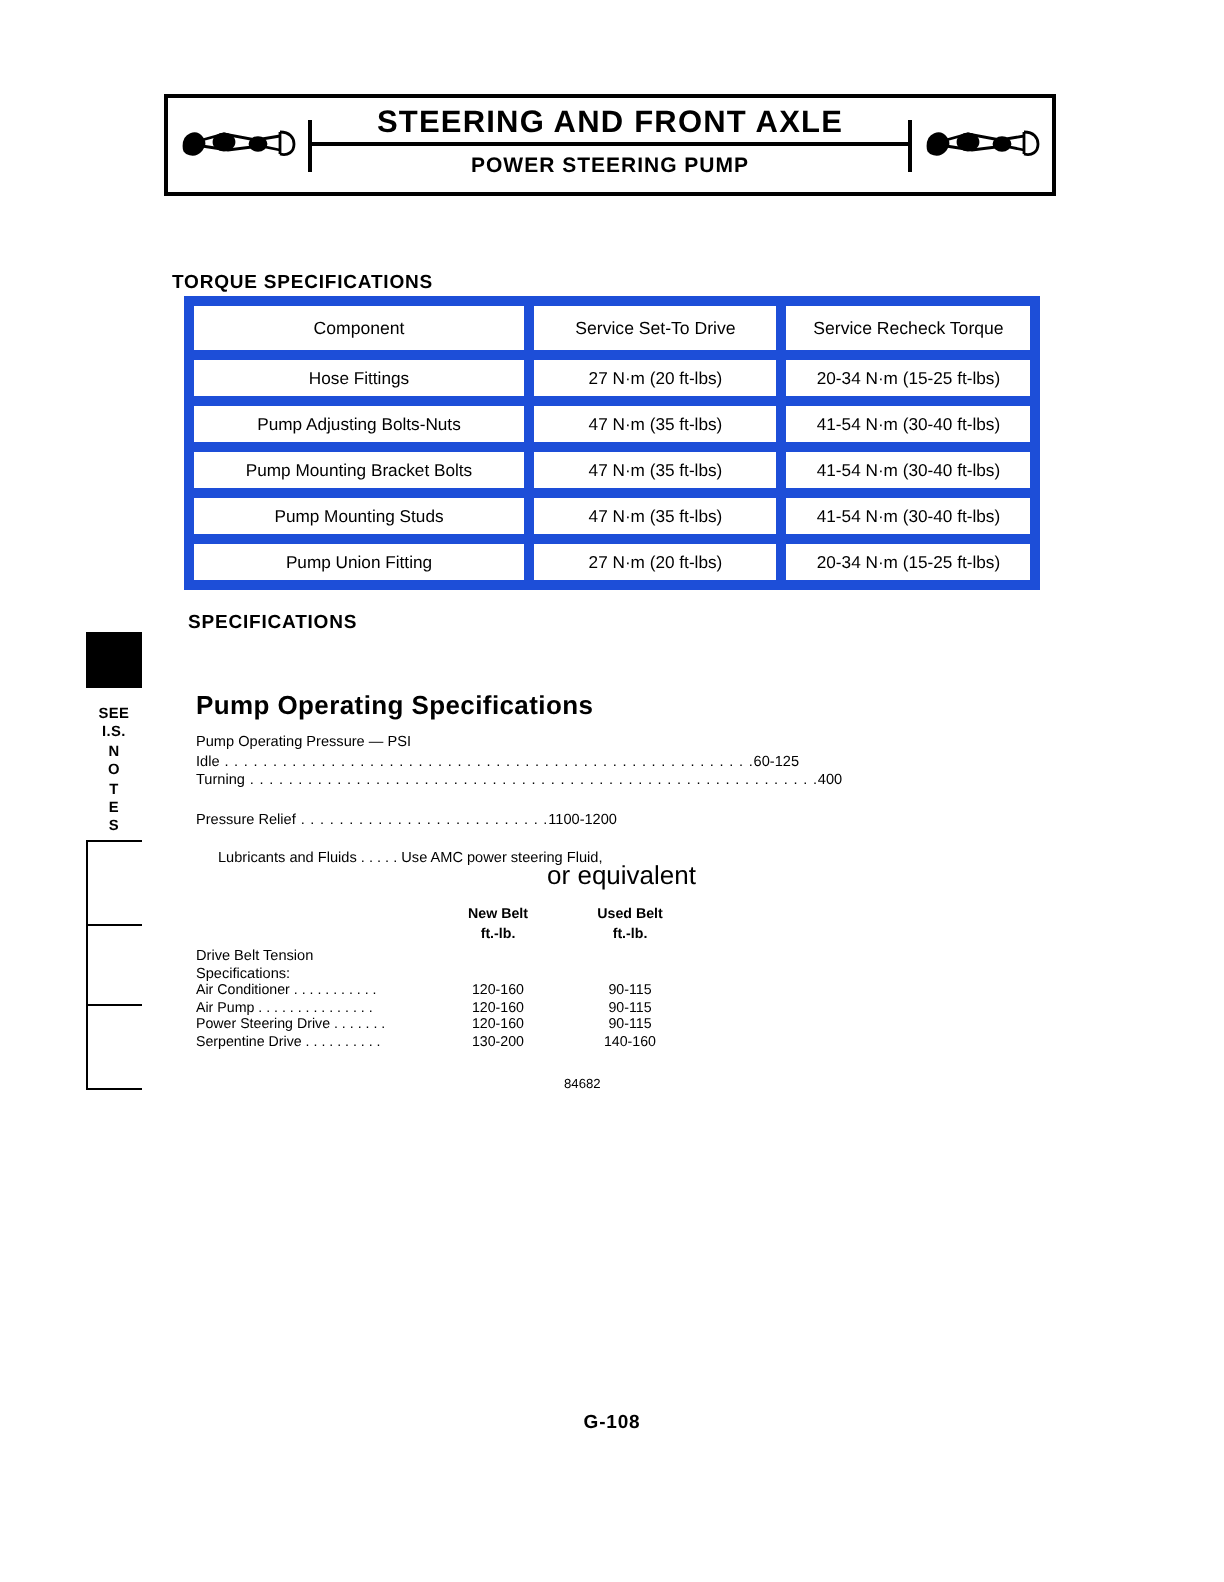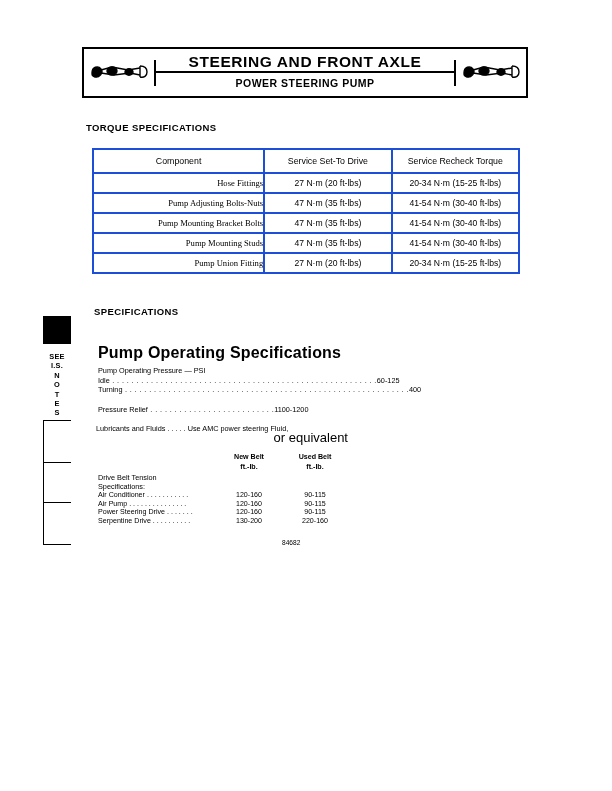--- a/index.html
+++ b/index.html
@@ -69,48 +69,47 @@
     letter-spacing: 0.5px;
   }
 
   
   .section-title {
     position: absolute;
     font-size: 9.5px;
     font-weight: bold;
     letter-spacing: 0.4px;
   }
-  #torque-title { left: 86px; top: 122px; }
+  #torque-title { left: 86px; top: 136px; }
   #spec-title   { left: 94px; top: 306px; }
 
   
   .torque-table {
     position: absolute;
     left: 92px;
     top: 148px;
     width: 428px;
     border-collapse: collapse;
     font-size: 8.6px;
   }
   .torque-table th,
   .torque-table td {
-    border: 2px solid #1d4ed8;
+    border: 5px solid #1d4ed8;
     padding: 0;
     height: 18px;
     font-weight: normal;
   }
   .torque-table thead th {
     height: 22px;
     text-align: center;
     font-weight: normal;
     font-size: 8.8px;
   }
   .torque-table tbody td.c-comp {
-    text-align: right;
-    font-family: Liberation Serif, serif;
+    text-align: center;
   }
   .torque-table tbody td.c-val {
     text-align: center;
   }
   .torque-table col.col-comp { width: 172px; }
   .torque-table col.col-set  { width: 128px; }
   .torque-table col.col-rech { width: 128px; }
 
   
   .black-tab {
@@ -150,35 +149,35 @@
   .pump-spec {
     position: absolute;
     left: 92px;
     top: 348px;
     width: 300px;
     font-size: 7.3px;
     line-height: 9.4px;
   }
   .pump-spec h2 {
     margin: 0 0 9px 6px;
-    font-size: 16px;
+    font-size: 13px;
     font-weight: bold;
     letter-spacing: 0.2px;
   }
   .ps-line {
     margin-left: 6px;
     white-space: nowrap;
   }
   .dots {
     letter-spacing: 0.4px;
   }
   .ps-gap-md { height: 10px; }
 
   .lub {
-    margin-left: 4px;
+    margin-left: 17px;
     font-size: 7.3px;
   }
   .lub-2 {
     margin-left: 6px;
     text-align: right;
     width: 250px;
     font-size: 13px;
   }
 
   
@@ -385,23 +384,24 @@
           <td class="c2">90-115</td>
         </tr>
         <tr>
           <td class="lbl">Power Steering Drive . . . . . . .</td>
           <td class="c1">120-160</td>
           <td class="c2">90-115</td>
         </tr>
         <tr>
           <td class="lbl">Serpentine Drive . . . . . . . . . .</td>
           <td class="c1">130-200</td>
-          <td class="c2">220-160</td>
+          <td class="c2">140-160</td>
         </tr>
       </tbody>
         </table>
     </div>
 
     <div class="code">84682</div>
   </div>
 
+  <div class="footer">G-108</div>
 
 </div>
 
 </body></html>

